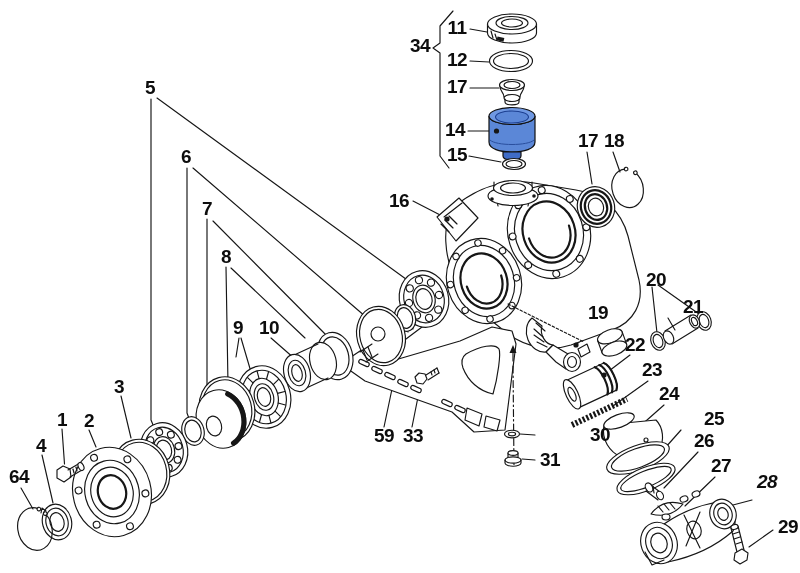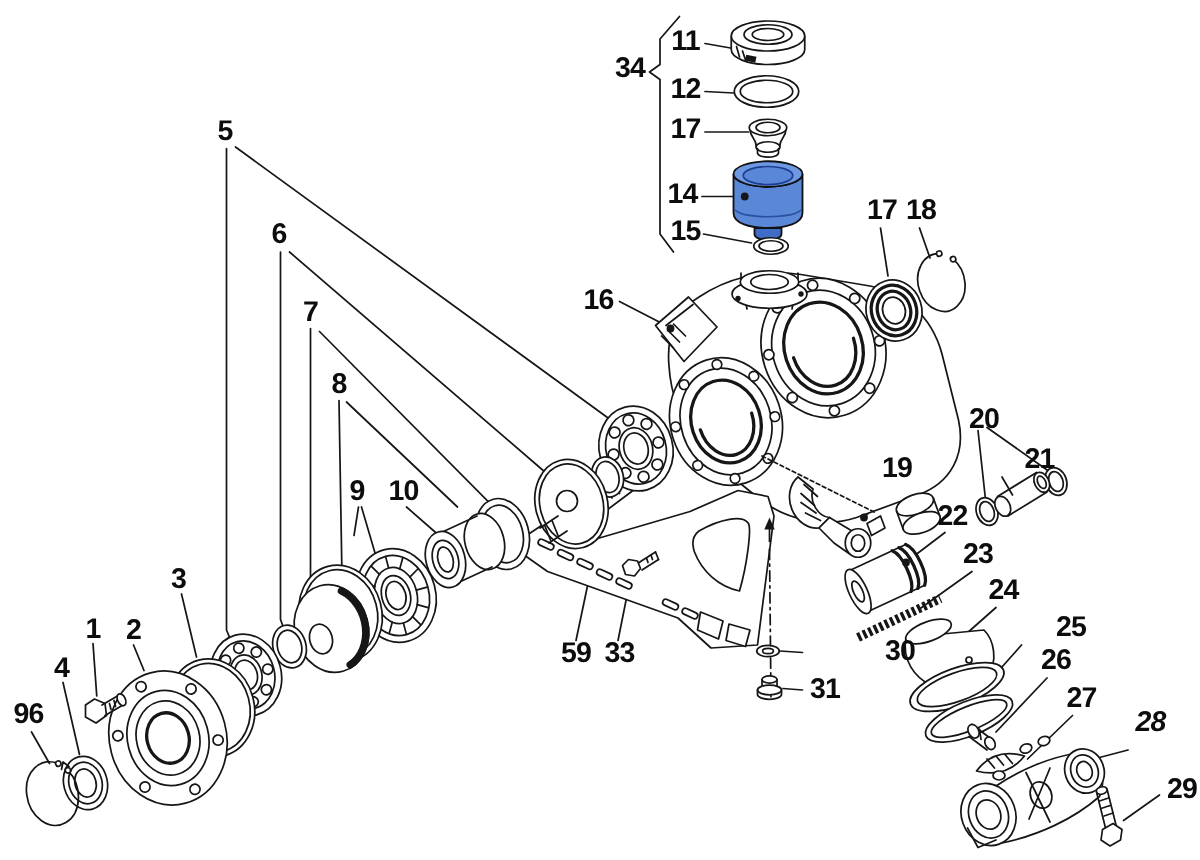--- a/index.html
+++ b/index.html
@@ -472,15 +472,15 @@
       <span class="plabel" style="left: 686px; top: 419px; margin-left: 28px;">25</span>
       <span class="plabel" style="left: 704px; top: 441px; text-align: center;">26</span>
       <span class="plabel" style="left: 721px; top: 466px;">27</span>
       <span class="plabel" style="left: 767px; top: 482px; font-style: italic;">28</span>
       <span class="plabel" style="left: 788px; top: 527px;">29</span>
       <span class="plabel" style="left: 560px; top: 435px; margin-left: 40px;">30</span>
       <span class="plabel" style="left: 550px; top: 460px;">31</span>
       <span class="plabel" style="left: 384px; top: 436px;">59</span>
       <span class="plabel" style="left: 413px; top: 436px;">33</span>
       <span class="plabel" style="left: 420px; top: 46px;">34</span>
-      <span class="plabel" style="left: 19px; top: 477px;">96</span>
+      <span class="plabel" style="left: 19px; top: 477px;">64</span>
     </div>
 </div>
 
 </body></html>

